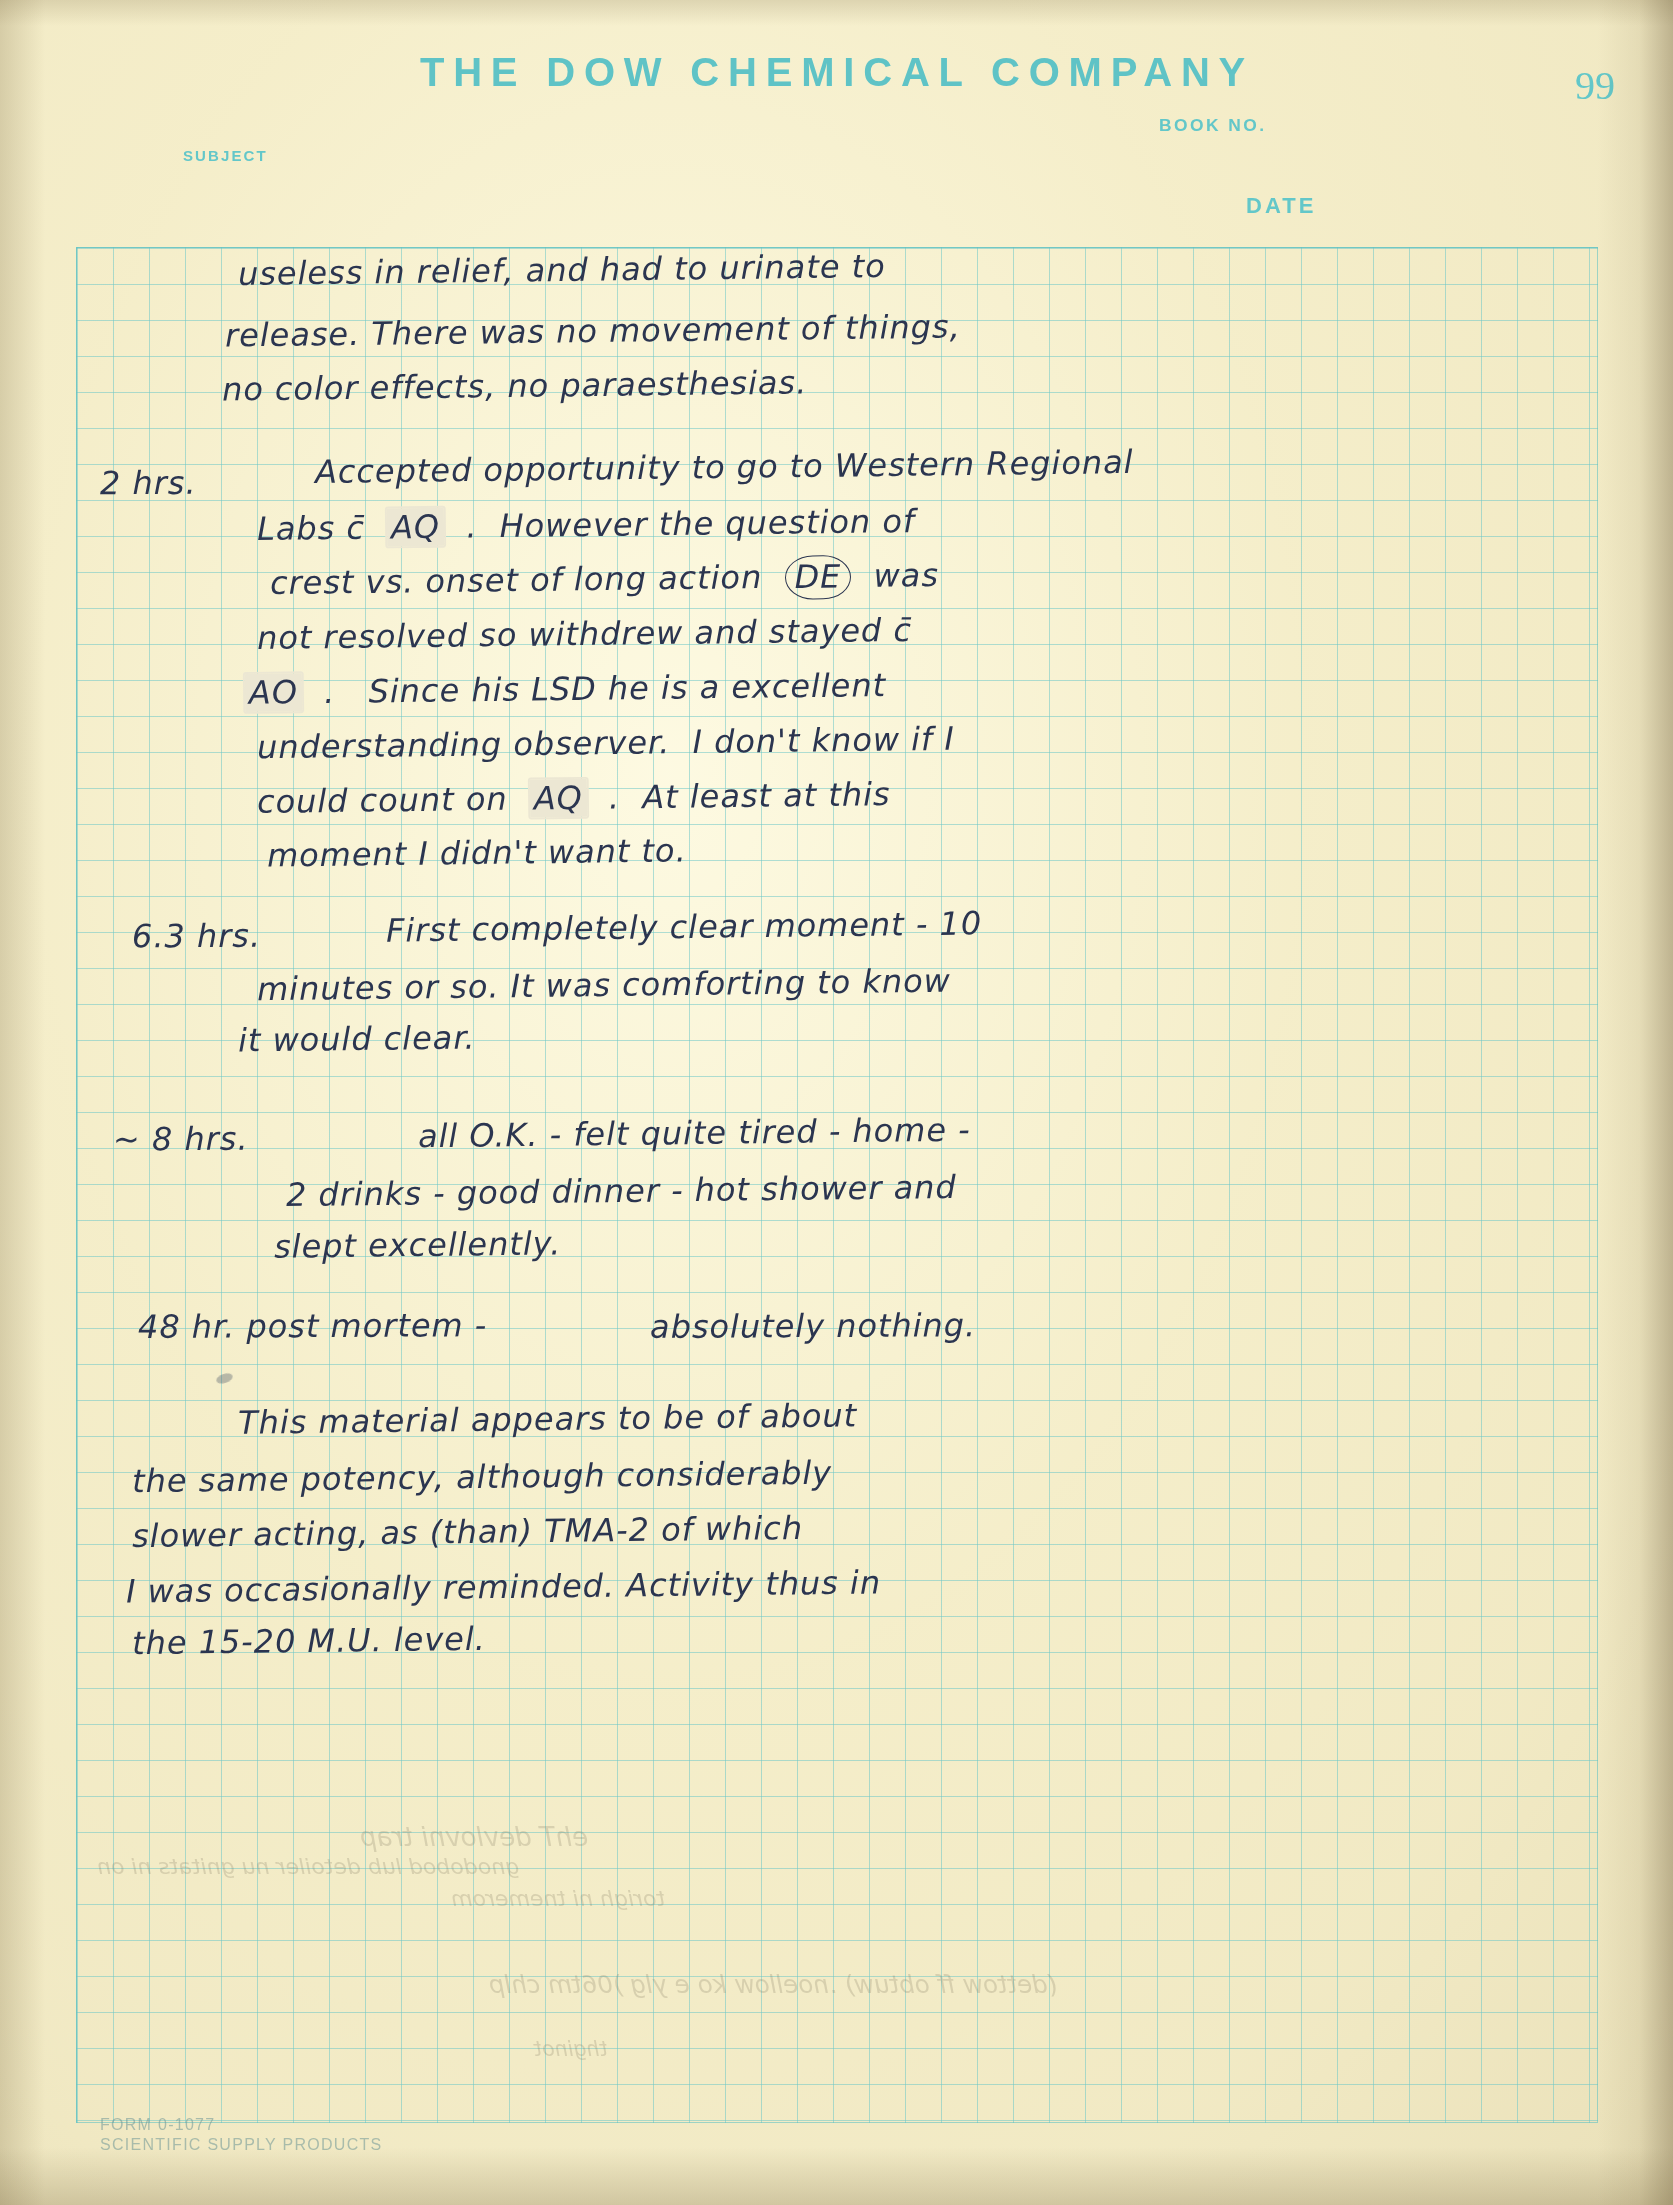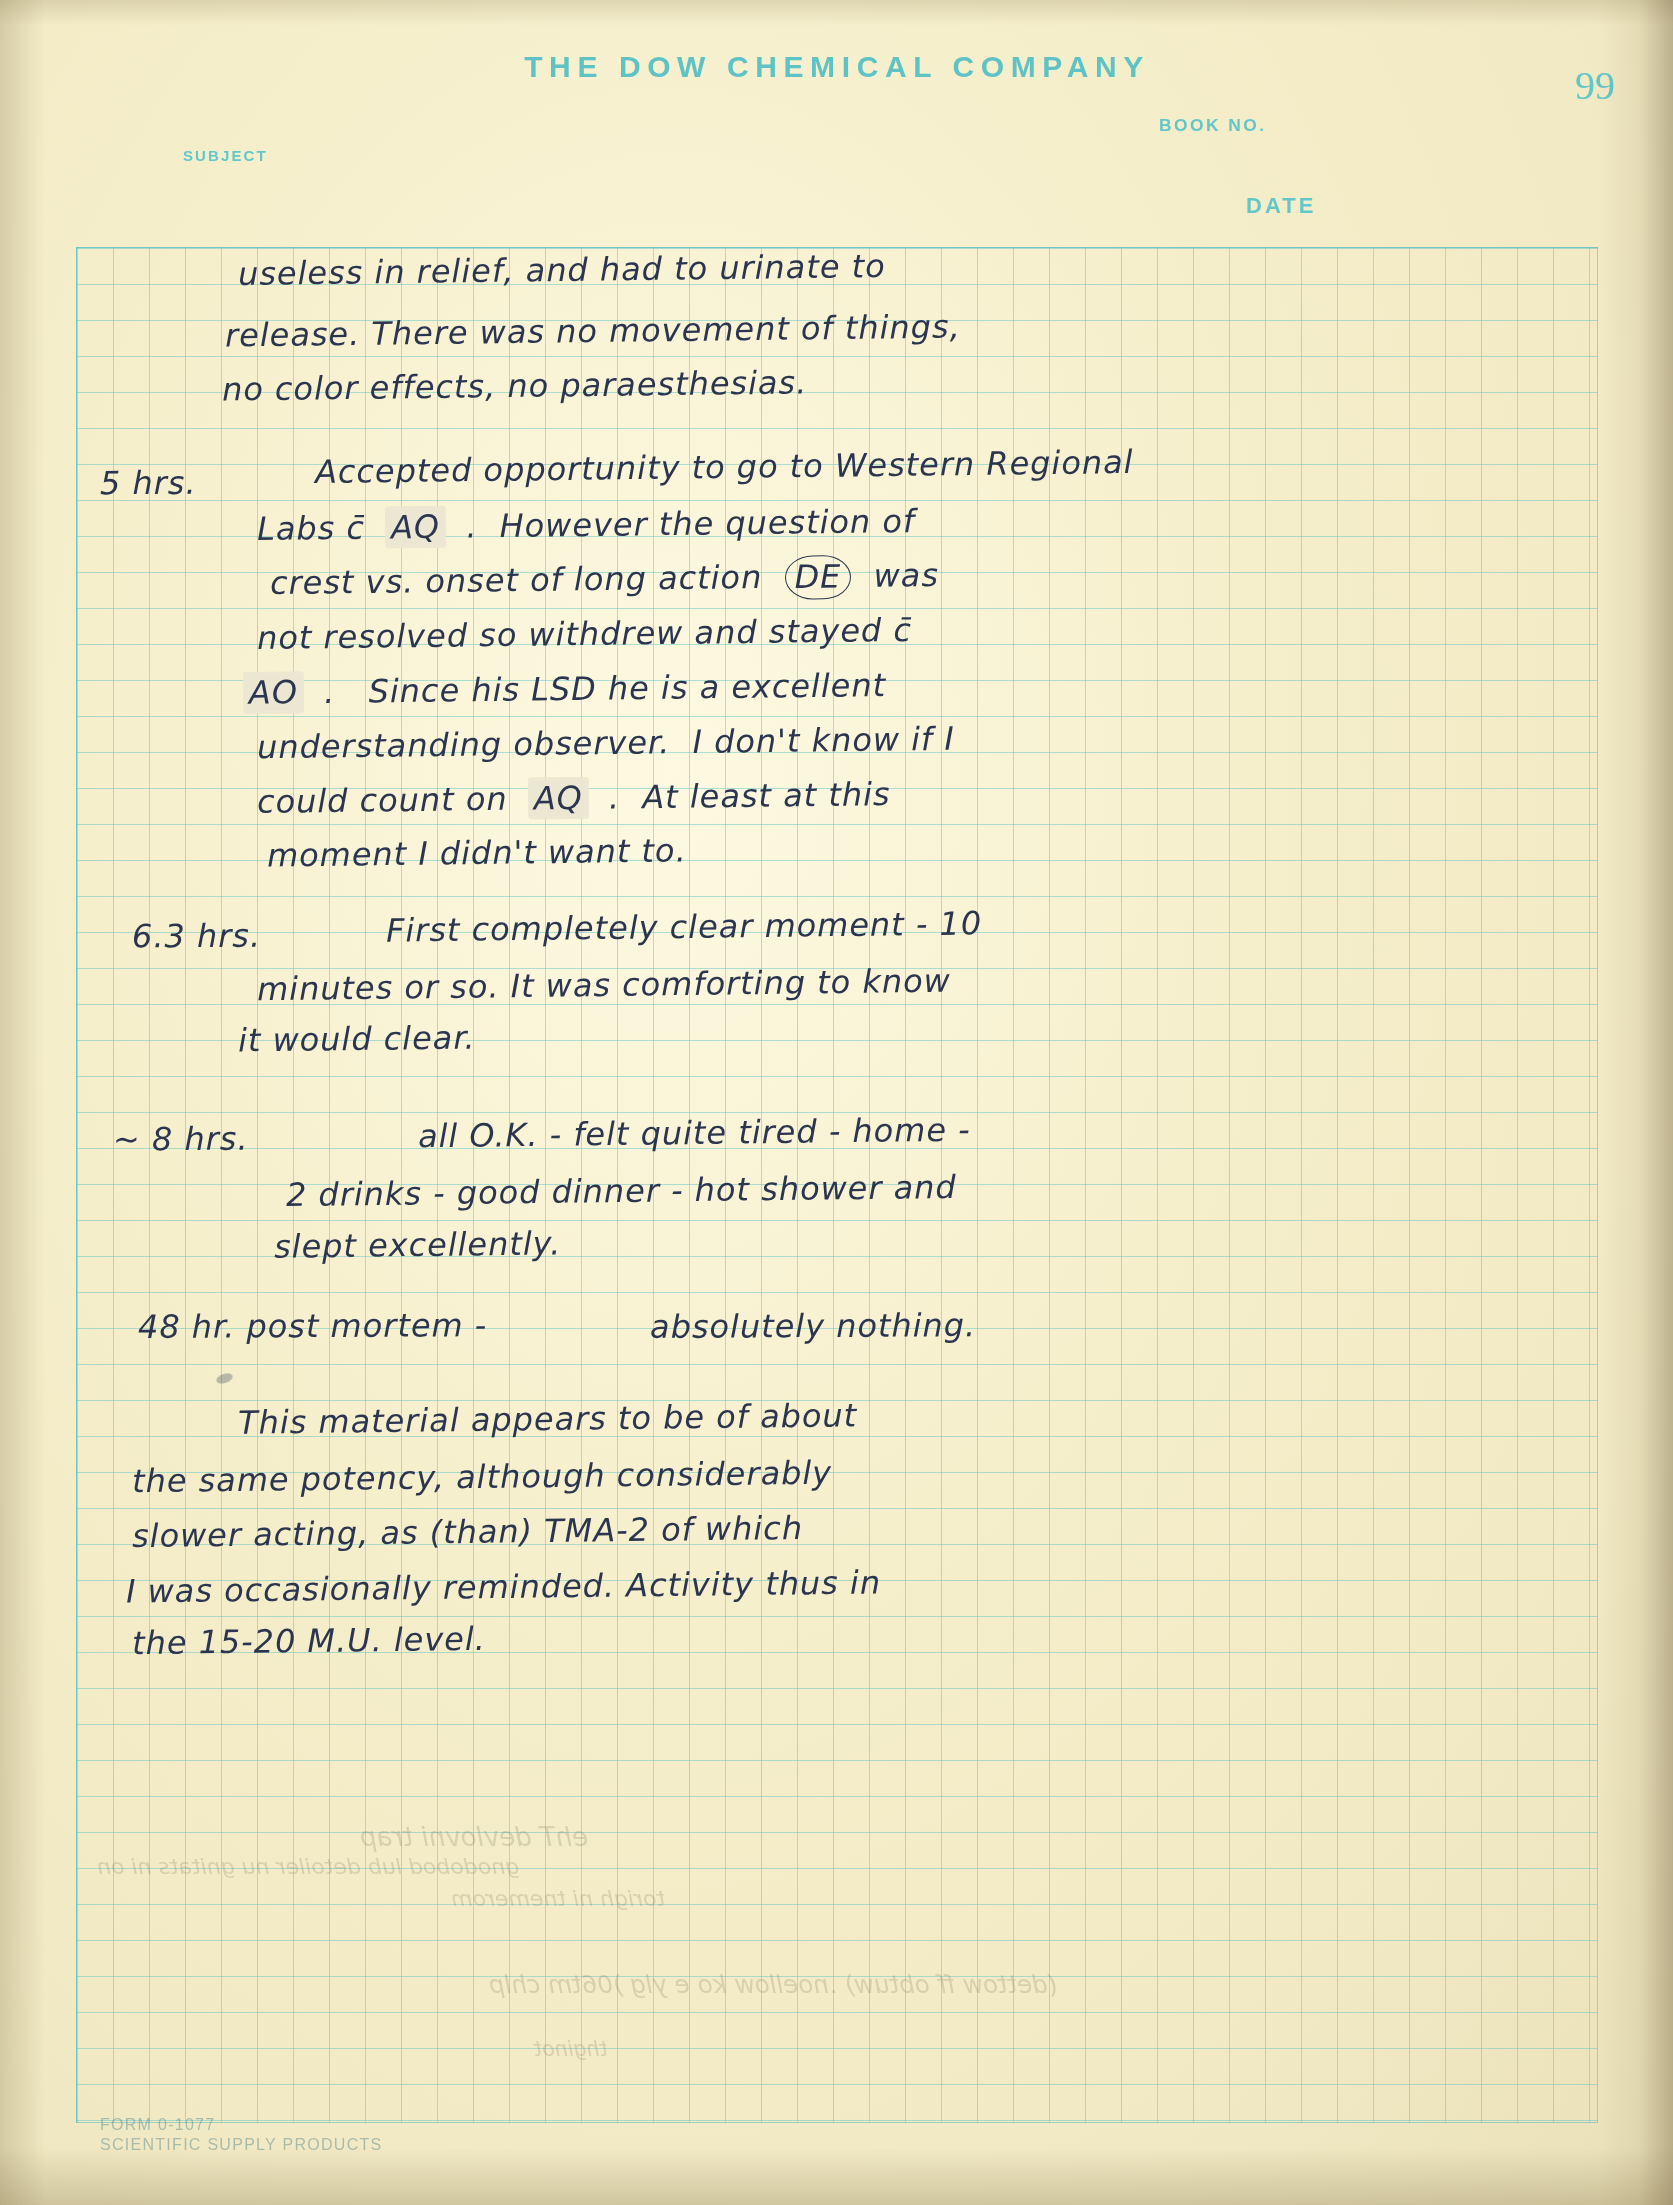--- a/index.html
+++ b/index.html
@@ -53,21 +53,21 @@
     color: #63c7c9;
     font-weight: bold;
     letter-spacing: 0.14em;
     position: absolute;
     white-space: nowrap;
   }
   .company-title {
     top: 50px;
     left: 0; right: 0;
     text-align: center;
-    font-size: 30px;
+    font-size: 40px;
     letter-spacing: 0.22em;
     color: #5fc3c6;
   }
   .page-number {
     position: absolute;
     top: 62px;
     right: 59px;
     font-size: 40px;
     color: #62c7c9;
     font-family: "Liberation Serif", serif;
@@ -194,21 +194,21 @@
   <div class="ghost" style="left:489px; top:1970px; font-size:24.5px;">(dettow  ff  obtuw)  .noellow  ko  e  ylg    )06tm      chlp</div>
   <div class="ghost" style="left:534px; top:2037px; font-size:20.6px;">thginot</div>
 
   <div class="hw-blk">
     <div class="hw-line slant2" style="left:238px; top:254px; position:absolute;">useless in relief, and had to urinate to</div>
     <div class="hw-line slant2" style="left:225px; top:315px; position:absolute;">release. There was no movement of things,</div>
     <div class="hw-line slant2" style="left:222px; top:370px; position:absolute;">no color effects, no paraesthesias.</div>
   </div>
 
   <div class="hw-blk">
-    <div class="hw-line slant0" style="left:100px; top:467px; position:absolute;">5 hrs.</div>
+    <div class="hw-line slant0" style="left:100px; top:467px; position:absolute;">2 hrs.</div>
 
     <div class="hw-line slant2" style="left:315px; top:451px; position:absolute;">Accepted opportunity to go to Western Regional</div>
     <div class="hw-line slant2" style="left:257px; top:509px; position:absolute;">Labs c̄ &nbsp;<span class="redact">AQ</span>&nbsp; .&nbsp; However the question of</div>
     <div class="hw-line slant2" style="left:270px; top:563px; position:absolute;">crest vs. onset of long action &nbsp;<span class="circled">DE</span>&nbsp; was</div>
     <div class="hw-line slant2" style="left:257px; top:618px; position:absolute;">not resolved so withdrew and stayed c̄</div>
     <div class="hw-line slant2" style="left:245px; top:673px; position:absolute;"><span class="redact">AO</span>&nbsp; .&nbsp;&nbsp; Since his LSD he is a excellent</div>
     <div class="hw-line slant2" style="left:257px; top:727px; position:absolute;">understanding observer.&nbsp; I don't know if I</div>
     <div class="hw-line slant2" style="left:257px; top:782px; position:absolute;">could count on &nbsp;<span class="redact">AQ</span>&nbsp; .&nbsp; At least at this</div>
     <div class="hw-line slant2" style="left:267px; top:837px; position:absolute;">moment I didn't want to.</div>
   </div>

